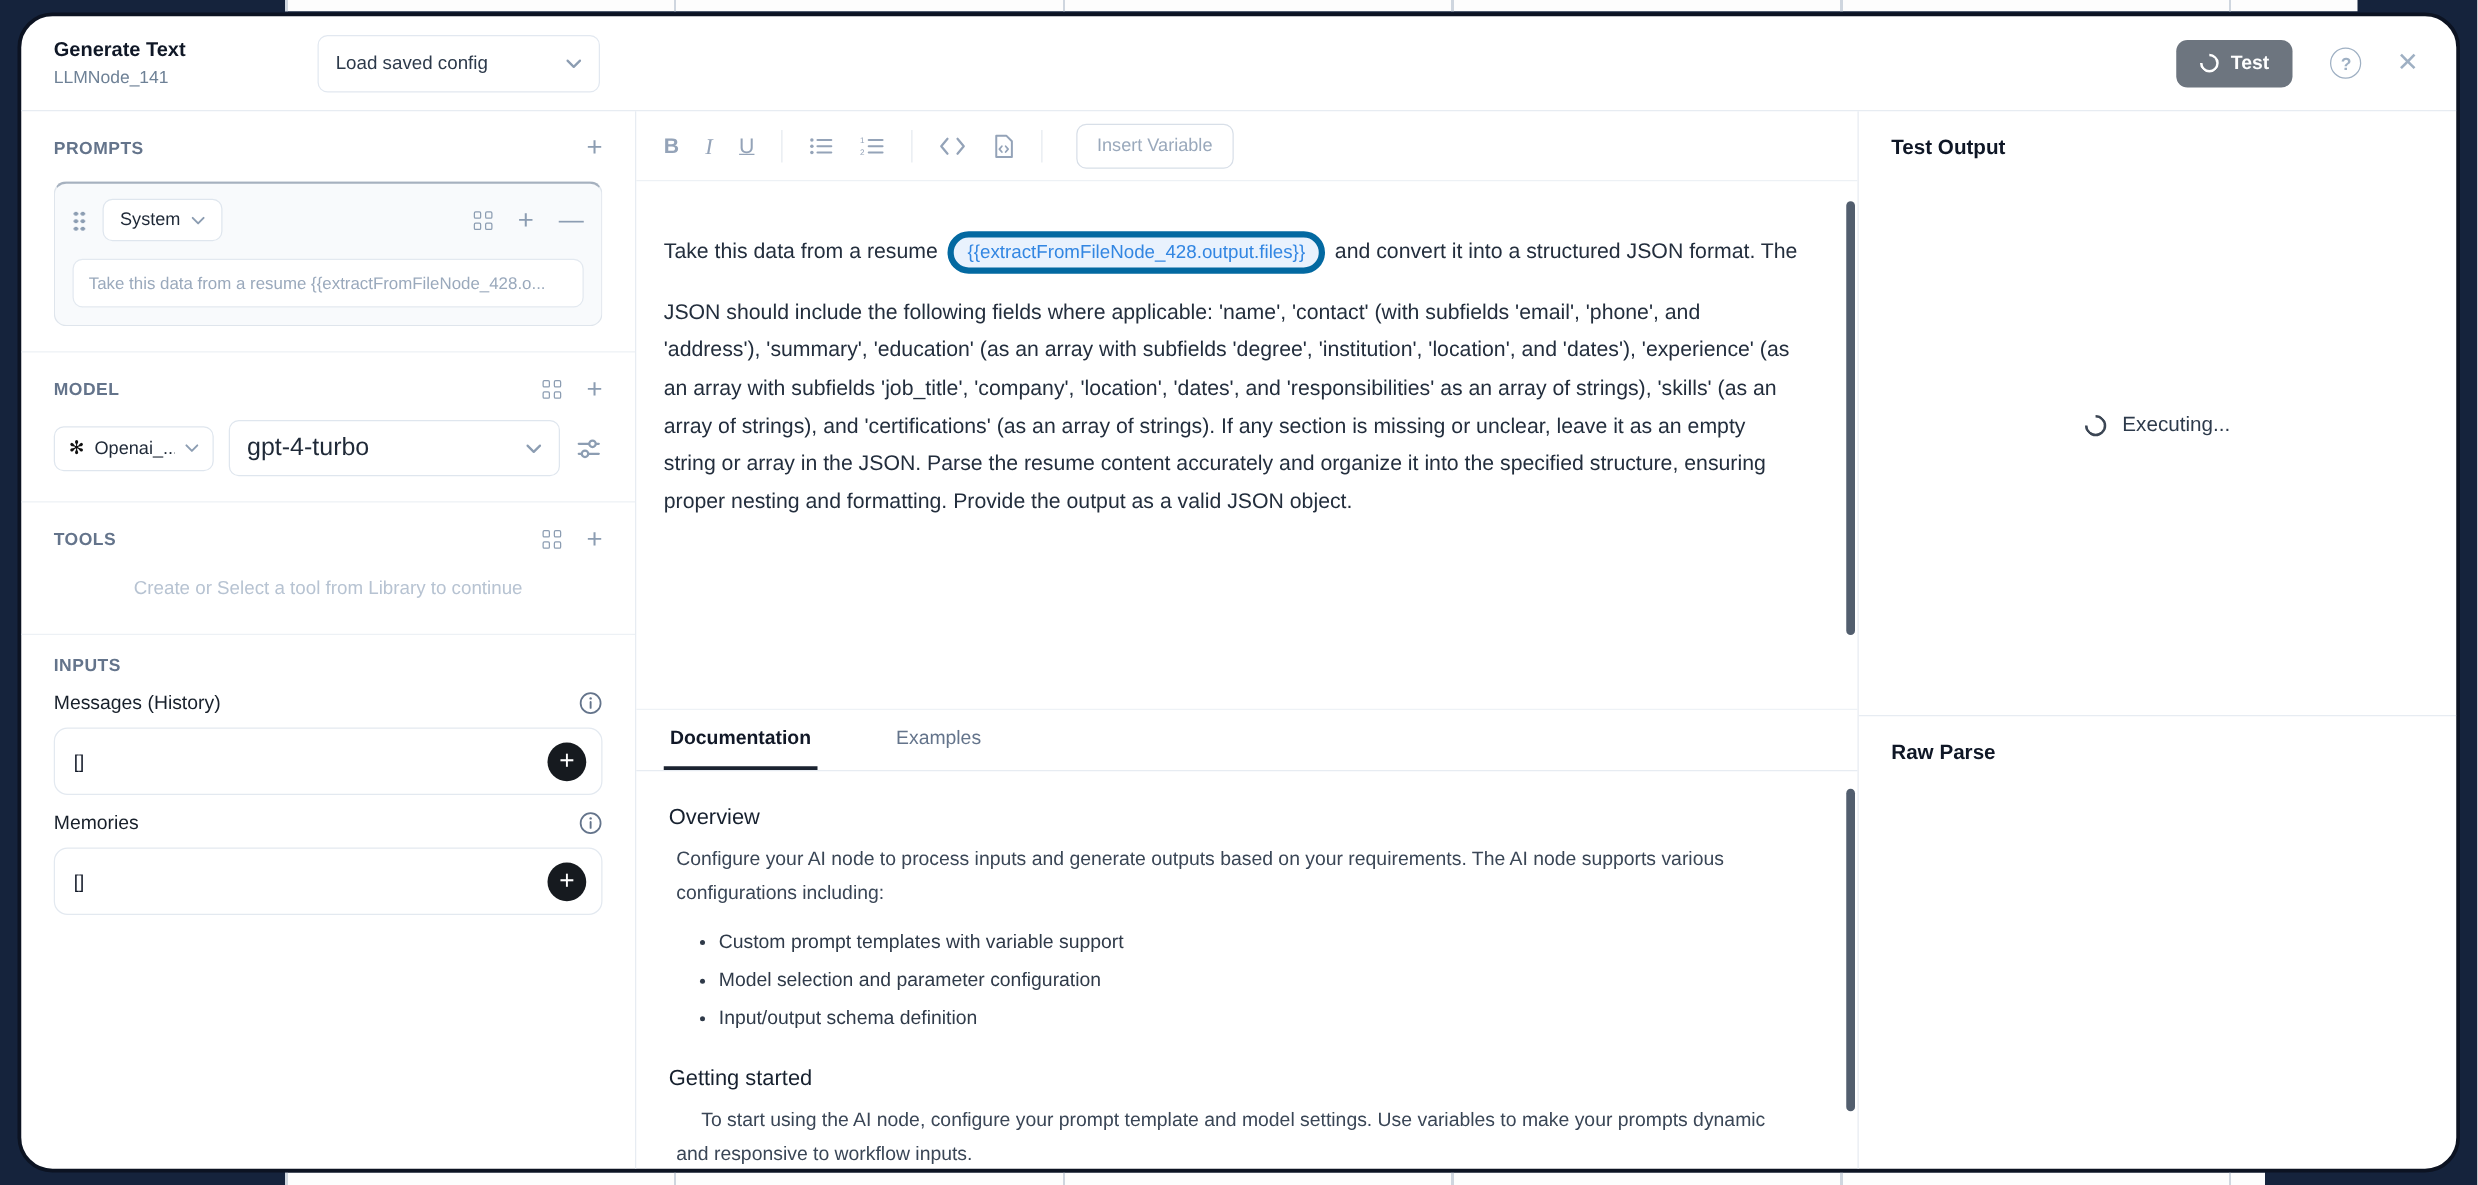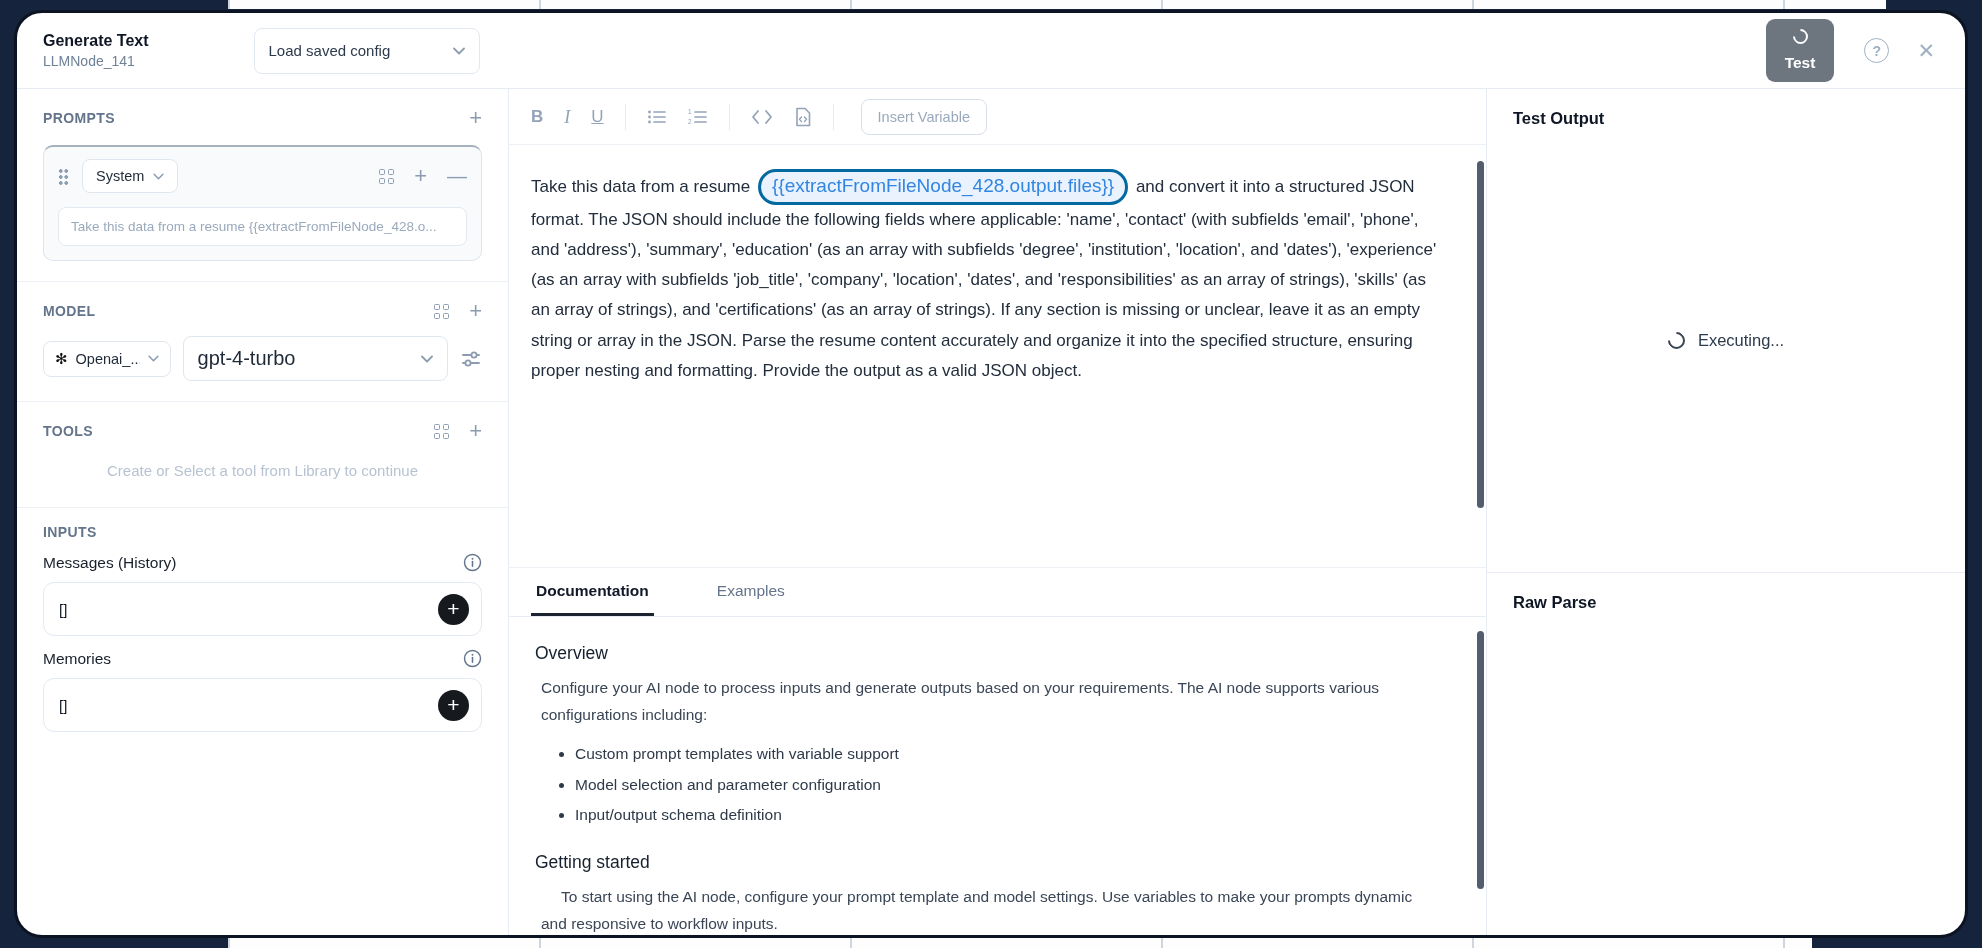--- a/index.html
+++ b/index.html
@@ -18,21 +18,21 @@
   .modal-header { height:76px; flex:none; display:flex; align-items:center;
                   padding:0 30px 0 26px; border-bottom:1px solid #e7ecf2; }
   .title { font-size:16px; font-weight:700; color:#0f1726; }
   .subtitle { font-size:14px; color:#6e8196; margin-top:3px; }
   .config-select { margin-left:105px; width:226px; height:46px; border:1px solid #e2e8f0;
                    border-radius:8px; display:flex; align-items:center; justify-content:space-between;
                    padding:0 14px; color:#2d3a4b; font-size:15px; background:#fff; cursor:pointer; }
   .hspacer { flex:1; }
   .test-btn { display:flex; align-items:center; gap:10px; background:#6d757f; color:#fff;
               border:none; border-radius:9px; padding:10px 19px; font-size:15.5px; font-weight:600;
-              font-family:inherit; cursor:pointer;flex-direction:column; }
+              font-family:inherit; cursor:pointer; }
   .spinner { width:15px; height:15px; border:2.5px solid currentColor; border-top-color:transparent;
              border-radius:50%; transform:rotate(-45deg); flex:none; }
   .help-btn { margin-left:30px; width:25px; height:25px; border:1.8px solid #9fb0c3; border-radius:50%;
               color:#9fb0c3; font-size:14px; font-weight:700; display:flex; align-items:center;
               justify-content:center; cursor:pointer; }
   .close-btn { margin-left:28px; color:#9fb0c3; font-size:21px; cursor:pointer; line-height:1; }
 
   
   .modal-body { flex:1; display:flex; min-height:0; }
 
@@ -95,22 +95,22 @@
   .tb-bold { font-weight:700; }
   .tb-italic { font-family:"Liberation Serif", serif; font-style:italic; font-size:18px; }
   .tb-underline { text-decoration:underline; }
   .tb-divider { width:1px; height:26px; background:#e5eaf0; }
   .tb-svg { display:block; cursor:pointer; }
   .insert-var-btn { margin-left:6px; background:#fff; border:1.5px solid #d8dfe8; border-radius:8px;
                     padding:9px 16px; color:#9aa9bc; font-size:14.5px; font-family:inherit; cursor:pointer; }
 
   .editor { height:422px; flex:none; padding:24px 44px 0 22px; font-size:17px; line-height:1.78;
             color:#232e3d; overflow:hidden; cursor:text; }
-  .var-chip { display:inline-block; background:#e9f2fd; border:3px solid #0369a1; border-radius:999px;
-              padding:1px 11px 2px; color:#3286e2; font-size:19px; line-height:1.4; margin:0 3px;
+  .var-chip { display:inline-block; background:#e9f2fd; border:5px solid #0369a1; border-radius:999px;
+              padding:1px 11px 2px; color:#3286e2; font-size:15px; line-height:1.4; margin:16px 3px;
               cursor:pointer; }
 
   .tabs { height:50px; flex:none; display:flex; align-items:stretch; gap:58px; padding-left:22px;
           border-top:1px solid #eef2f6; border-bottom:1px solid #e7ecf2; }
   .tab { display:flex; align-items:center; font-size:15.5px; color:#64748b; padding:0 5px;
          cursor:pointer; border-bottom:3px solid transparent; }
   .tab.active { color:#111827; font-weight:700; border-bottom-color:#1b2330; }
 
   .docs { flex:1; min-height:0; overflow:hidden; padding:26px 60px 10px 26px; color:#3a4656; }
   .docs h3 { font-size:17.5px; font-weight:400; color:#16202e; margin:0 0 11px; }

